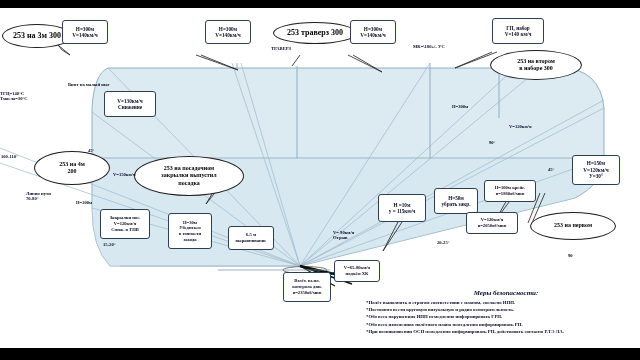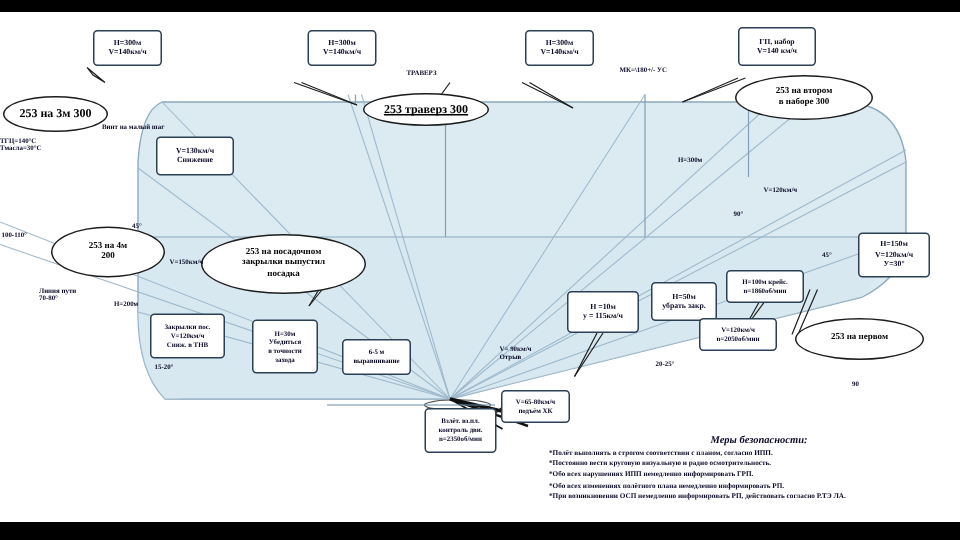--- a/index.html
+++ b/index.html
@@ -10,21 +10,21 @@
   .bar{position:absolute;left:0;width:640px;background:#000;}
   #bar-top{top:0;height:8px;}
   #bar-bottom{bottom:0;height:12px;}
   #canvas{position:absolute;left:0;top:8px;width:640px;height:340px;}
   svg{position:absolute;left:0;top:0;}
 
   .lbl{position:absolute;font-weight:bold;color:#0a0a28;line-height:1.12;white-space:pre-line;}
   .tiny{font-size:4.6px;}
   .sm{font-size:5.2px;}
   .md{font-size:6px;}
-  .lg{font-size:8px;margin-top:40px;}
+  .lg{font-size:8px;}
 
   
   .box{
     position:absolute;border:0.8px solid #2b3f55;border-radius:3px;background:#fff;
     font-weight:bold;color:#0a0a28;display:flex;flex-direction:column;
     justify-content:center;align-items:center;text-align:center;
     line-height:1.25;white-space:pre-line;padding:1px 2px;box-sizing:border-box;
   }
   
   .oval{
@@ -110,21 +110,21 @@
         <line x1="512" y1="190" x2="495" y2="213"></line>
         <line x1="330" y1="264" x2="318" y2="276"></line>
         <line x1="334" y1="264" x2="320" y2="278"></line>
         <line x1="540" y1="185" x2="528" y2="215"></line>
         <line x1="545" y1="185" x2="532" y2="215"></line>
       </g>
     </svg>
 
     <div class="oval lg" style="left:2px;top:16px;width:70px;height:24px;">253 на 3м 300</div>
 
-    <div class="oval lg" style="left:242px;top:14px;width:84px;height:22px;text-decoration:underline;">253 траверз 300</div>
+    <div class="oval lg" style="left:273px;top:14px;width:84px;height:22px;">253 траверз 300</div>
 
     <div class="oval md" style="left:490px;top:42px;width:92px;height:30px;">253 на втором
 в наборе 300</div>
 
     <div class="oval md" style="left:34px;top:143px;width:76px;height:34px;">253 на 4м
 200</div>
 
     <div class="oval md" style="left:134px;top:148px;width:110px;height:40px;">253 на посадочном
 закрылки выпустил
 посадка</div>

